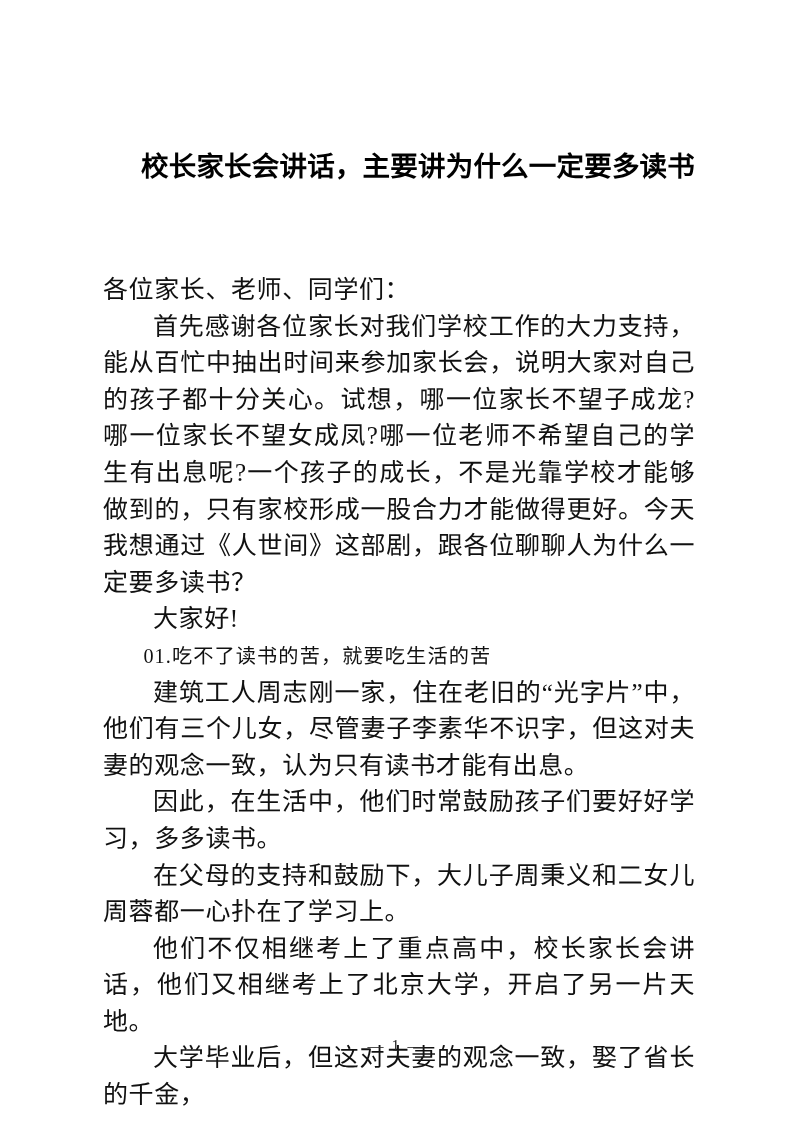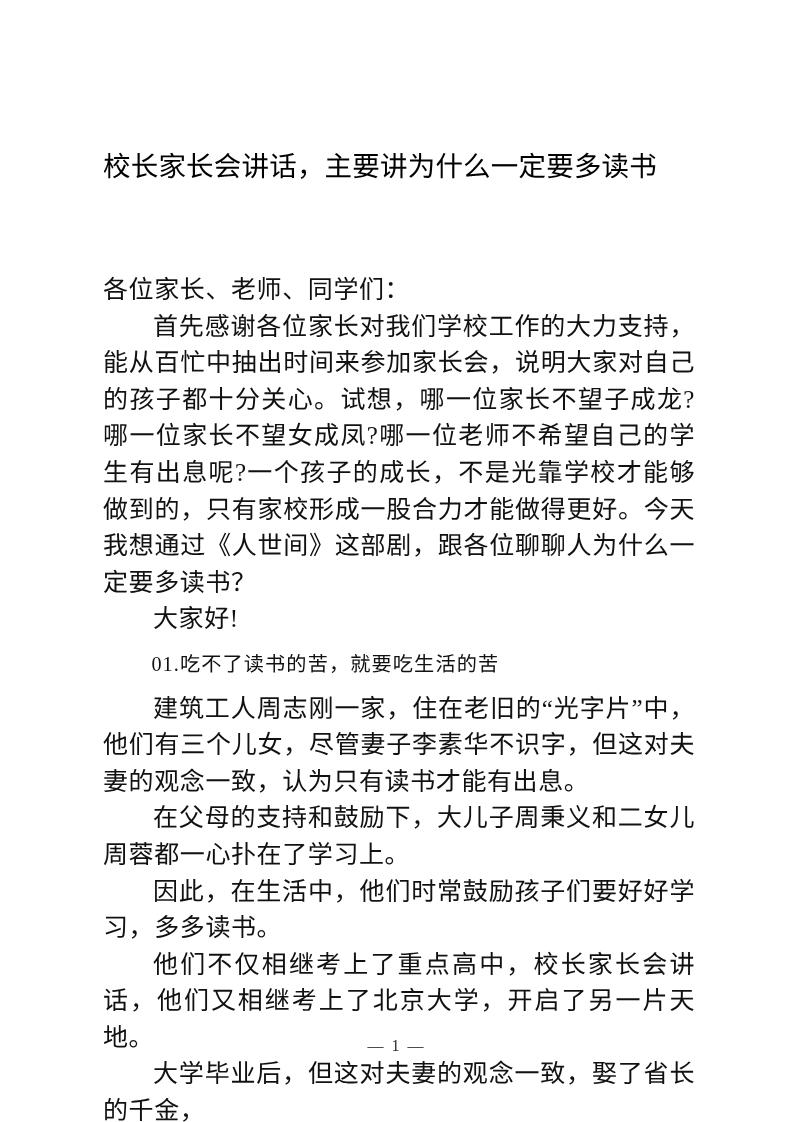--- a/index.html
+++ b/index.html
@@ -29,24 +29,24 @@
     left: 103px;
     top: 0;
     width: 592px;
   }
 
   
   .doc-title {
     margin: 0;
     padding: 0;
     font-family: "Liberation Sans", "DejaVu Sans", sans-serif;
-    font-weight: normal;
+    font-weight: bold;
     font-size: 27.5px;
     line-height: 41px;
-    text-align: left;
+    text-align: right;
     letter-spacing: 0.2px;
     color: #000000;
     position: absolute;
     top: 146px;
     left: 0;
     width: 592px;
   }
 
   
   .body-block {
@@ -72,21 +72,21 @@
   p.para.indent {
     text-indent: 2em;
   }
 
   p.para.noindent {
     text-indent: 0;
   }
 
   
   p.section-head {
-    margin: 8px;
+    margin: 0;
     padding: 0;
     font-family: "Liberation Serif", "DejaVu Serif", serif;
     font-size: 20.2px;
     line-height: 36.6px;
     text-indent: 2em;
     text-align: left;
     letter-spacing: 1.1px;
     color: #111111;
   }
 
@@ -118,23 +118,23 @@
       <p class="para noindent">各位家长、老师、同学们：</p>
 
       <p class="para indent">首先感谢各位家长对我们学校工作的大力支持，能从百忙中抽出时间来参加家长会，说明大家对自己的孩子都十分关心。试想，哪一位家长不望子成龙?哪一位家长不望女成凤?哪一位老师不希望自己的学生有出息呢?一个孩子的成长，不是光靠学校才能够做到的，只有家校形成一股合力才能做得更好。今天我想通过《人世间》这部剧，跟各位聊聊人为什么一定要多读书？</p>
 
       <p class="para indent">大家好!</p>
 
       <p class="section-head">01.吃不了读书的苦，就要吃生活的苦</p>
 
       <p class="para indent">建筑工人周志刚一家，住在老旧的“光字片”中，他们有三个儿女，尽管妻子李素华不识字，但这对夫妻的观念一致，认为只有读书才能有出息。</p>
 
+      <p class="para indent">因此，在生活中，他们时常鼓励孩子们要好好学习，多多读书。</p>
+
       <p class="para indent">在父母的支持和鼓励下，大儿子周秉义和二女儿周蓉都一心扑在了学习上。</p>
-
-      <p class="para indent">因此，在生活中，他们时常鼓励孩子们要好好学习，多多读书。</p>
 
       <p class="para indent">他们不仅相继考上了重点高中，校长家长会讲话，他们又相继考上了北京大学，开启了另一片天地。</p>
 
       <p class="para indent">大学毕业后，但这对夫妻的观念一致，娶了省长的千金，</p>
 
     </div>
   </div>
 
   <div class="page-footer">— 1 —</div>
 

